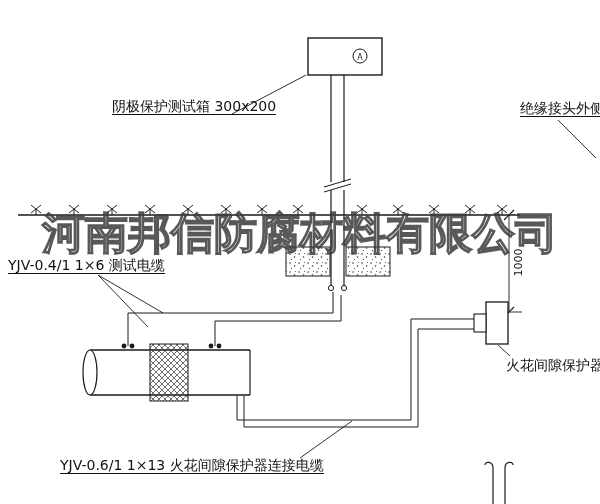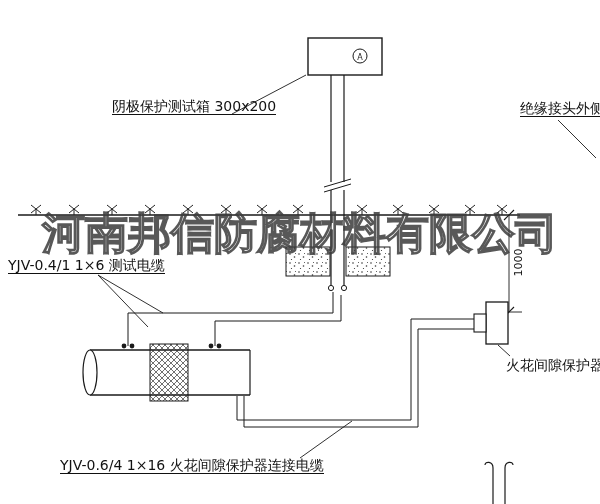--- a/index.html
+++ b/index.html
@@ -162,19 +162,19 @@
   <div class="lbl underline" style="left:112px; top:100px;">阴极保护测试箱 300x200</div>
 
   <div class="lbl underline" style="left:520px; top:102px;">绝缘接头外侧电缆</div>
 
   <div class="lbl underline" style="left:8px; top:259px;">YJV-0.4/1 1×6  测试电缆</div>
 
   <div class="lbl dim-text" style="left:504px; top:256px;">1000</div>
 
   <div class="lbl" style="left:506px; top:359px;">火花间隙保护器</div>
 
-  <div class="lbl underline" style="left:60px; top:459px;">YJV-0.6/4 1×16  火花间隙保护器连接电缆</div>
+  <div class="lbl underline" style="left:60px; top:459px;">YJV-0.6/1 1×13  火花间隙保护器连接电缆</div>
 
   <svg class="watermark-layer" width="600" height="504" viewBox="0 0 600 504">
     <text x="300" y="248" text-anchor="middle" font-family="DejaVu Sans, sans-serif" font-size="43" font-weight="bold" fill="rgba(255,255,255,0.10)" stroke="#3c3c3c" stroke-width="1.3" opacity="0.85">河南邦信防腐材料有限公司</text>
   </svg>
 
 </div>
 
 </body></html>

